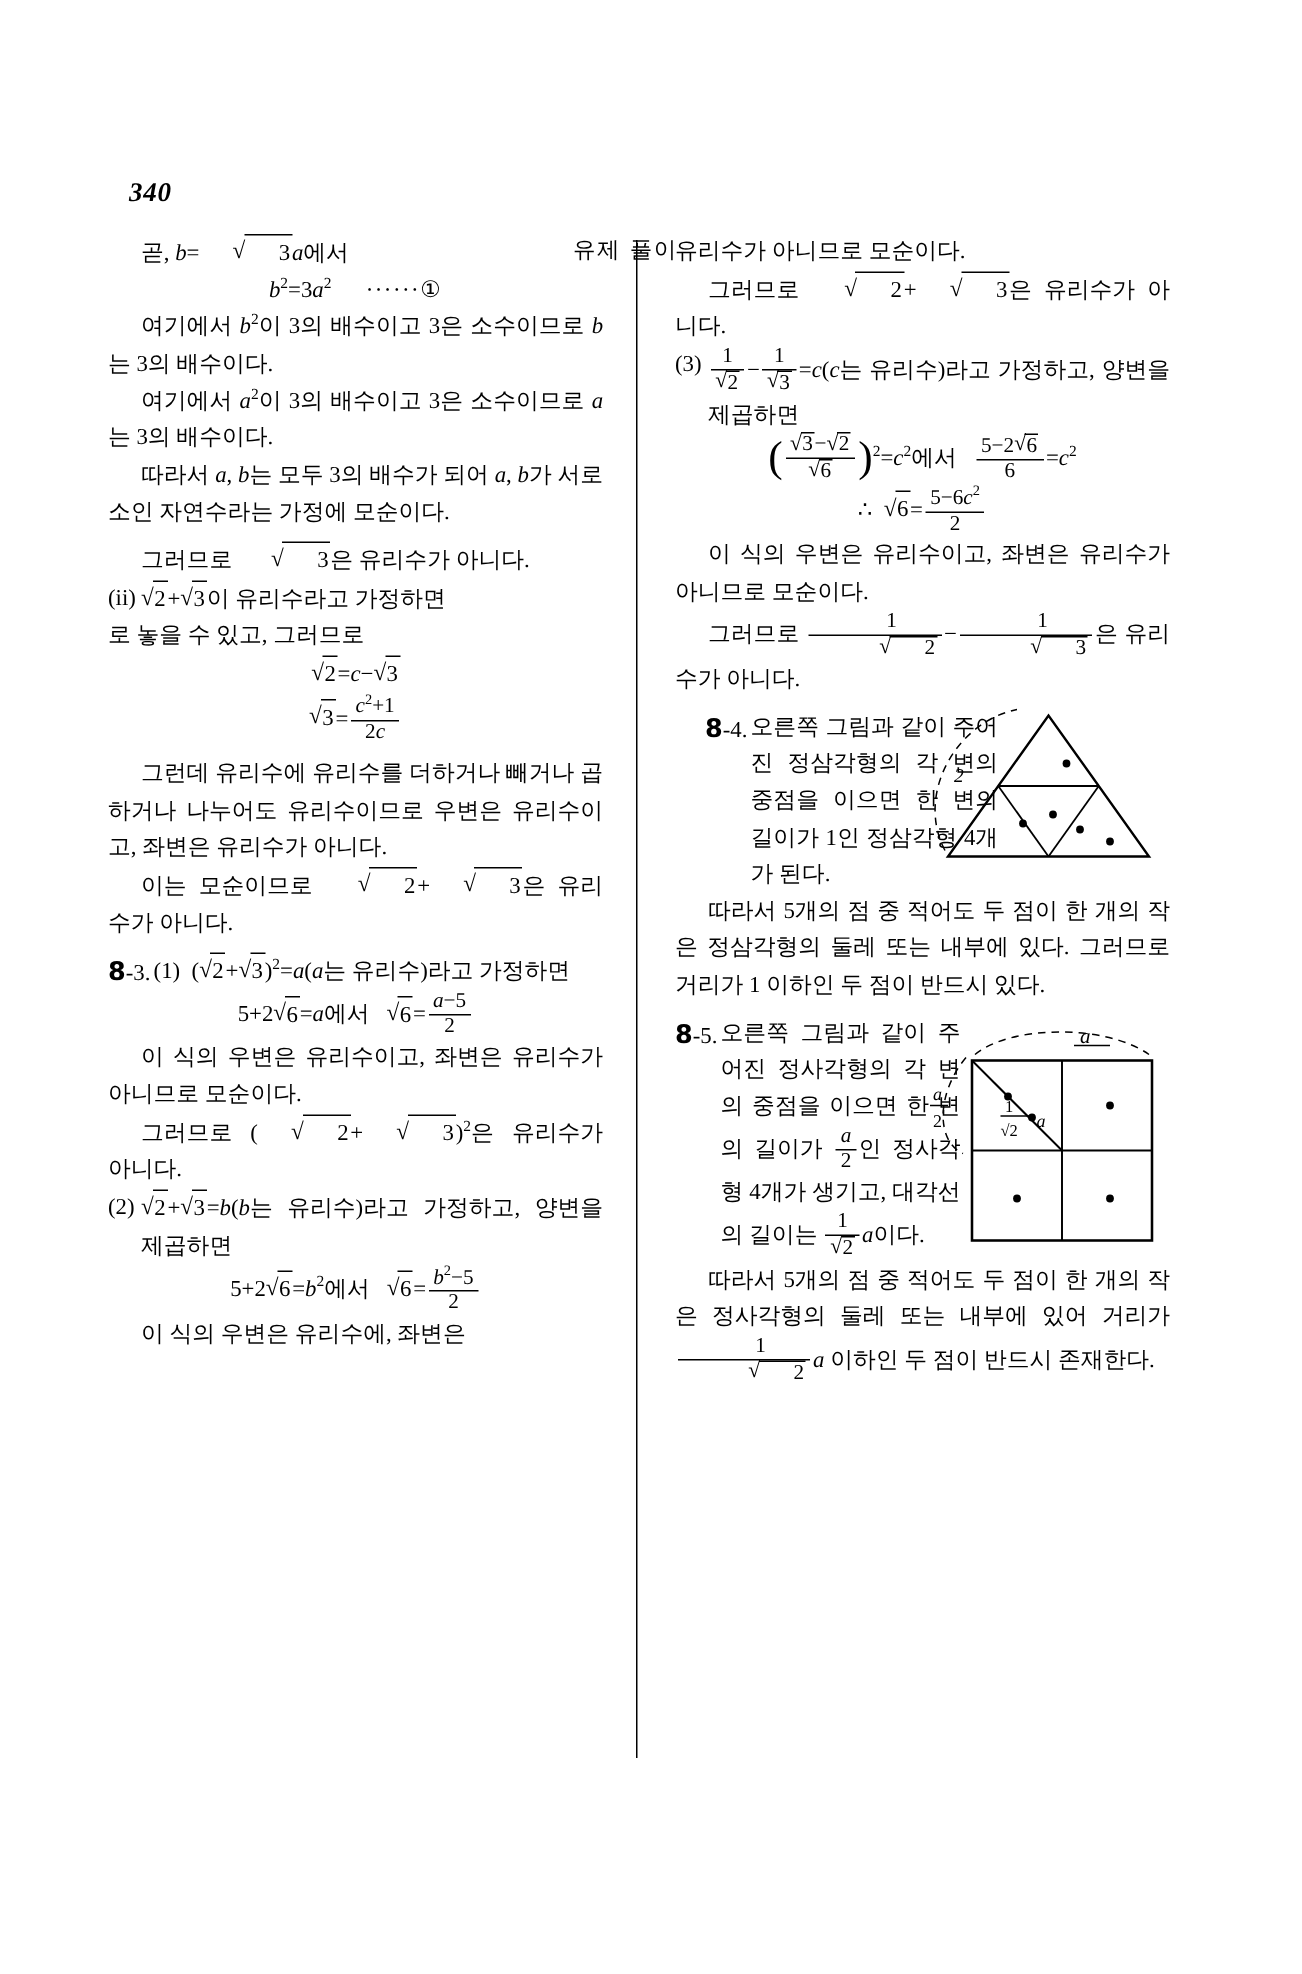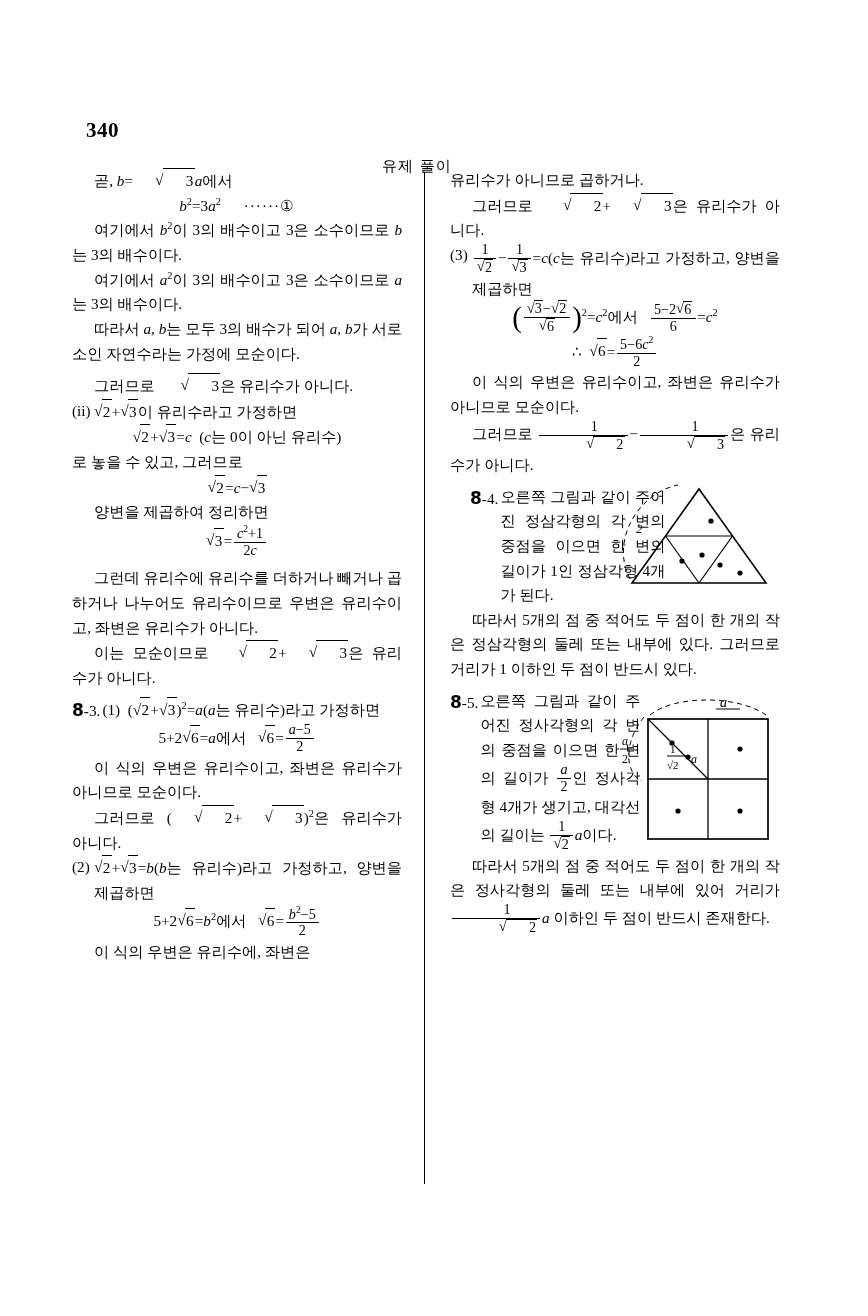--- a/index.html
+++ b/index.html
@@ -25,37 +25,38 @@
     top: 118px;
     left: 86px;
     width: 700px;
     height: 26px;
   }
   .page-num {
     position: absolute;
     left: 0;
     top: 0;
     font-family: "Liberation Serif", serif;
+    font-style: italic;
     font-weight: bold;
-    font-size: 21px;
+    font-size: 18px;
     letter-spacing: 0.5px;
   }
   .header-title {
     position: absolute;
     left: 296px;
     top: 3px;
     font-family: "DejaVu Sans", sans-serif;
     font-size: 15px;
     letter-spacing: 1px;
     margin-top: 36px;
   }
   
   .columns {
     position: absolute;
-    top: 168px;
+    top: 156px;
     left: 72px;
     width: 724px;
     height: 1060px;
   }
   .col {
     position: absolute;
     top: 0;
     width: 330px;
     font-size: 15.2px;
     line-height: 1.62;
@@ -189,35 +190,29 @@
 
       <p class="ind">
         그러므로 <span class="sqrt"><span class="rad">3</span></span>은 유리수가 아니다.
       </p>
 
       <p class="hang">
         <span class="lbl">(ii)</span>
         <span class="sqrt"><span class="rad">2</span></span>+<span class="sqrt"><span class="rad">3</span></span>이 유리수라고 가정하면
       </p>
 
-      <p class="ctr">
-        <span class="sqrt"><span class="rad">2</span></span>+<span class="sqrt"><span class="rad">3</span></span>=<em class="v">c</em> &nbsp;(<em class="v">c</em>는 0이 아닌 유리수)
-      </p>
 
       <p class="nogap">
         로 놓을 수 있고, 그러므로
       </p>
 
       <p class="ctr">
         <span class="sqrt"><span class="rad">2</span></span>=<em class="v">c</em>−<span class="sqrt"><span class="rad">3</span></span>
       </p>
 
-      <p class="ind">
-        양변을 제곱하여 정리하면
-      </p>
 
       <p class="ctr">
         <span class="sqrt"><span class="rad">3</span></span>=<span class="frac"><span class="num"><em class="v">c</em><sup class="e">2</sup>+1</span><span class="den">2<em class="v">c</em></span></span>
       </p>
 
       <div class="spacer"></div>
 
       <p class="ind">
         그런데 유리수에 유리수를 더하거나 빼거나 곱하거나 나누어도 유리수이므로 우변은 유리수이고, 좌변은 유리수가 아니다.
       </p>
@@ -256,21 +251,21 @@
 
       <p class="ind">
         이 식의 우변은 유리수에, 좌변은
       </p>
 
     </div>
 
     <div class="col col-right">
 
       <p class="nogap">
-        유리수가 아니므로 곱하거나.
+        유리수가 아니므로 모순이다.
       </p>
 
       <p class="ind">
         그러므로 <span class="sqrt"><span class="rad">2</span></span>+<span class="sqrt"><span class="rad">3</span></span>은 유리수가 아니다.
       </p>
 
       <p class="hang">
         <span class="lbl">(3)</span>
         <span class="frac"><span class="num">1</span><span class="den"><span class="sqrt"><span class="rad">2</span></span></span></span>−<span class="frac"><span class="num">1</span><span class="den"><span class="sqrt"><span class="rad">3</span></span></span></span>=<em class="v">c</em>(<em class="v">c</em>는 유리수)라고 가정하고, 양변을 제곱하면
       </p>

